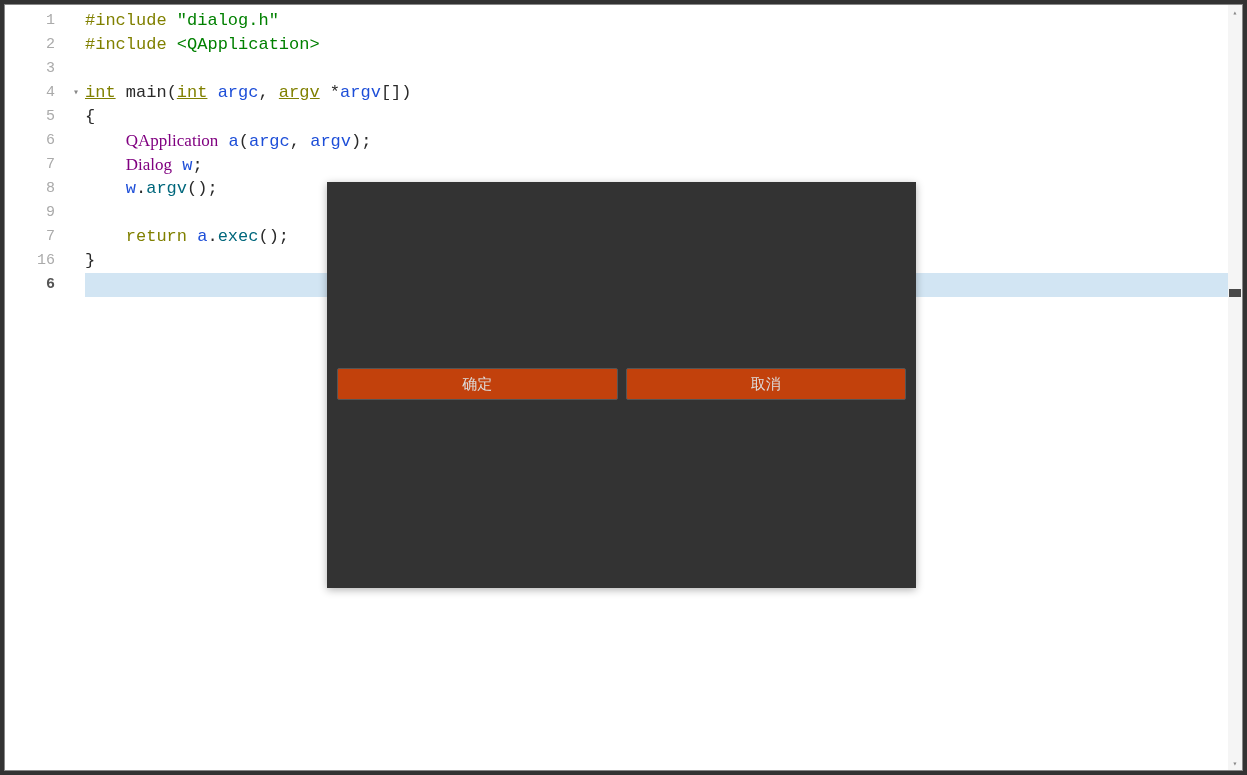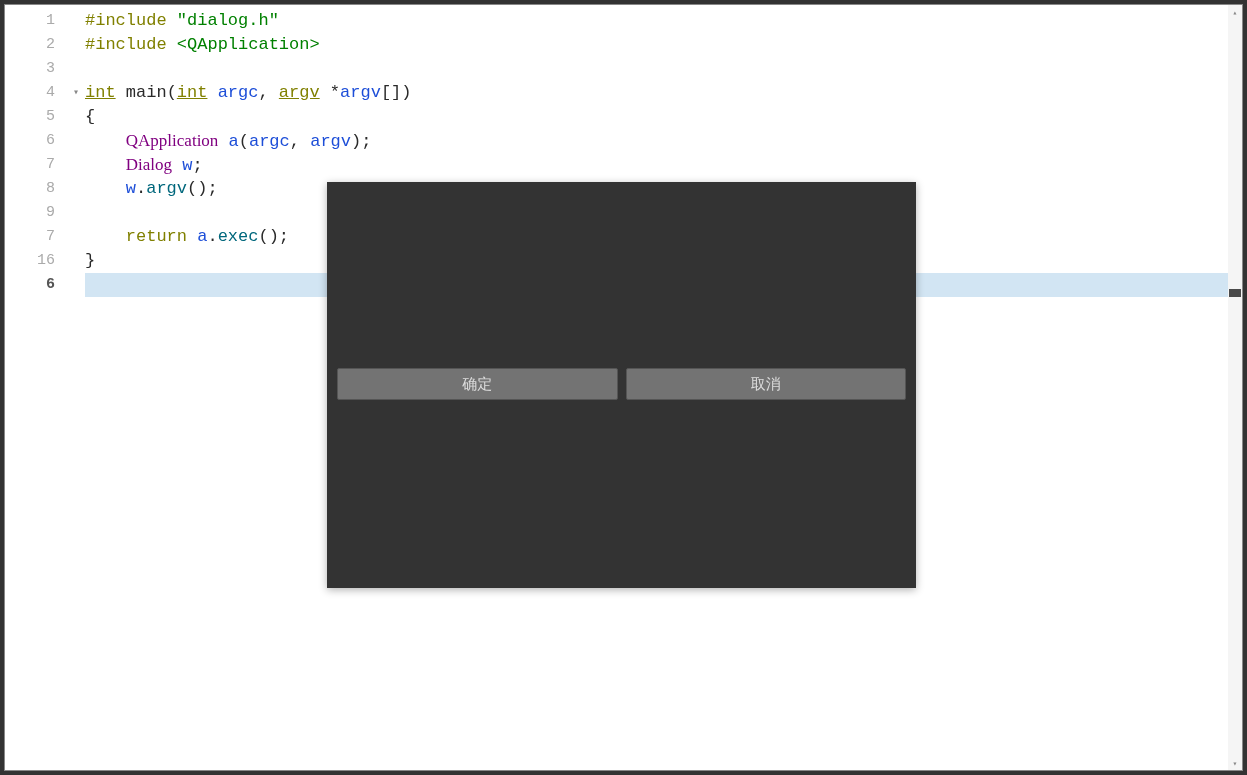--- a/index.html
+++ b/index.html
@@ -136,21 +136,21 @@
       position: absolute;
       top: 186px;
       left: 10px;
       right: 10px;
       display: flex;
       gap: 8px;
     }
     .dialog-btn {
       flex: 1;
       height: 32px;
-      background: #737373;
+      background: #c2410c;
       border: 1px solid #555555;
       color: #dddddd;
       font-size: 15px;
       font-family: Arial, "Microsoft YaHei", sans-serif;
       cursor: pointer;
       border-radius: 2px;
     }
   </style>
 </head>
 <body>

